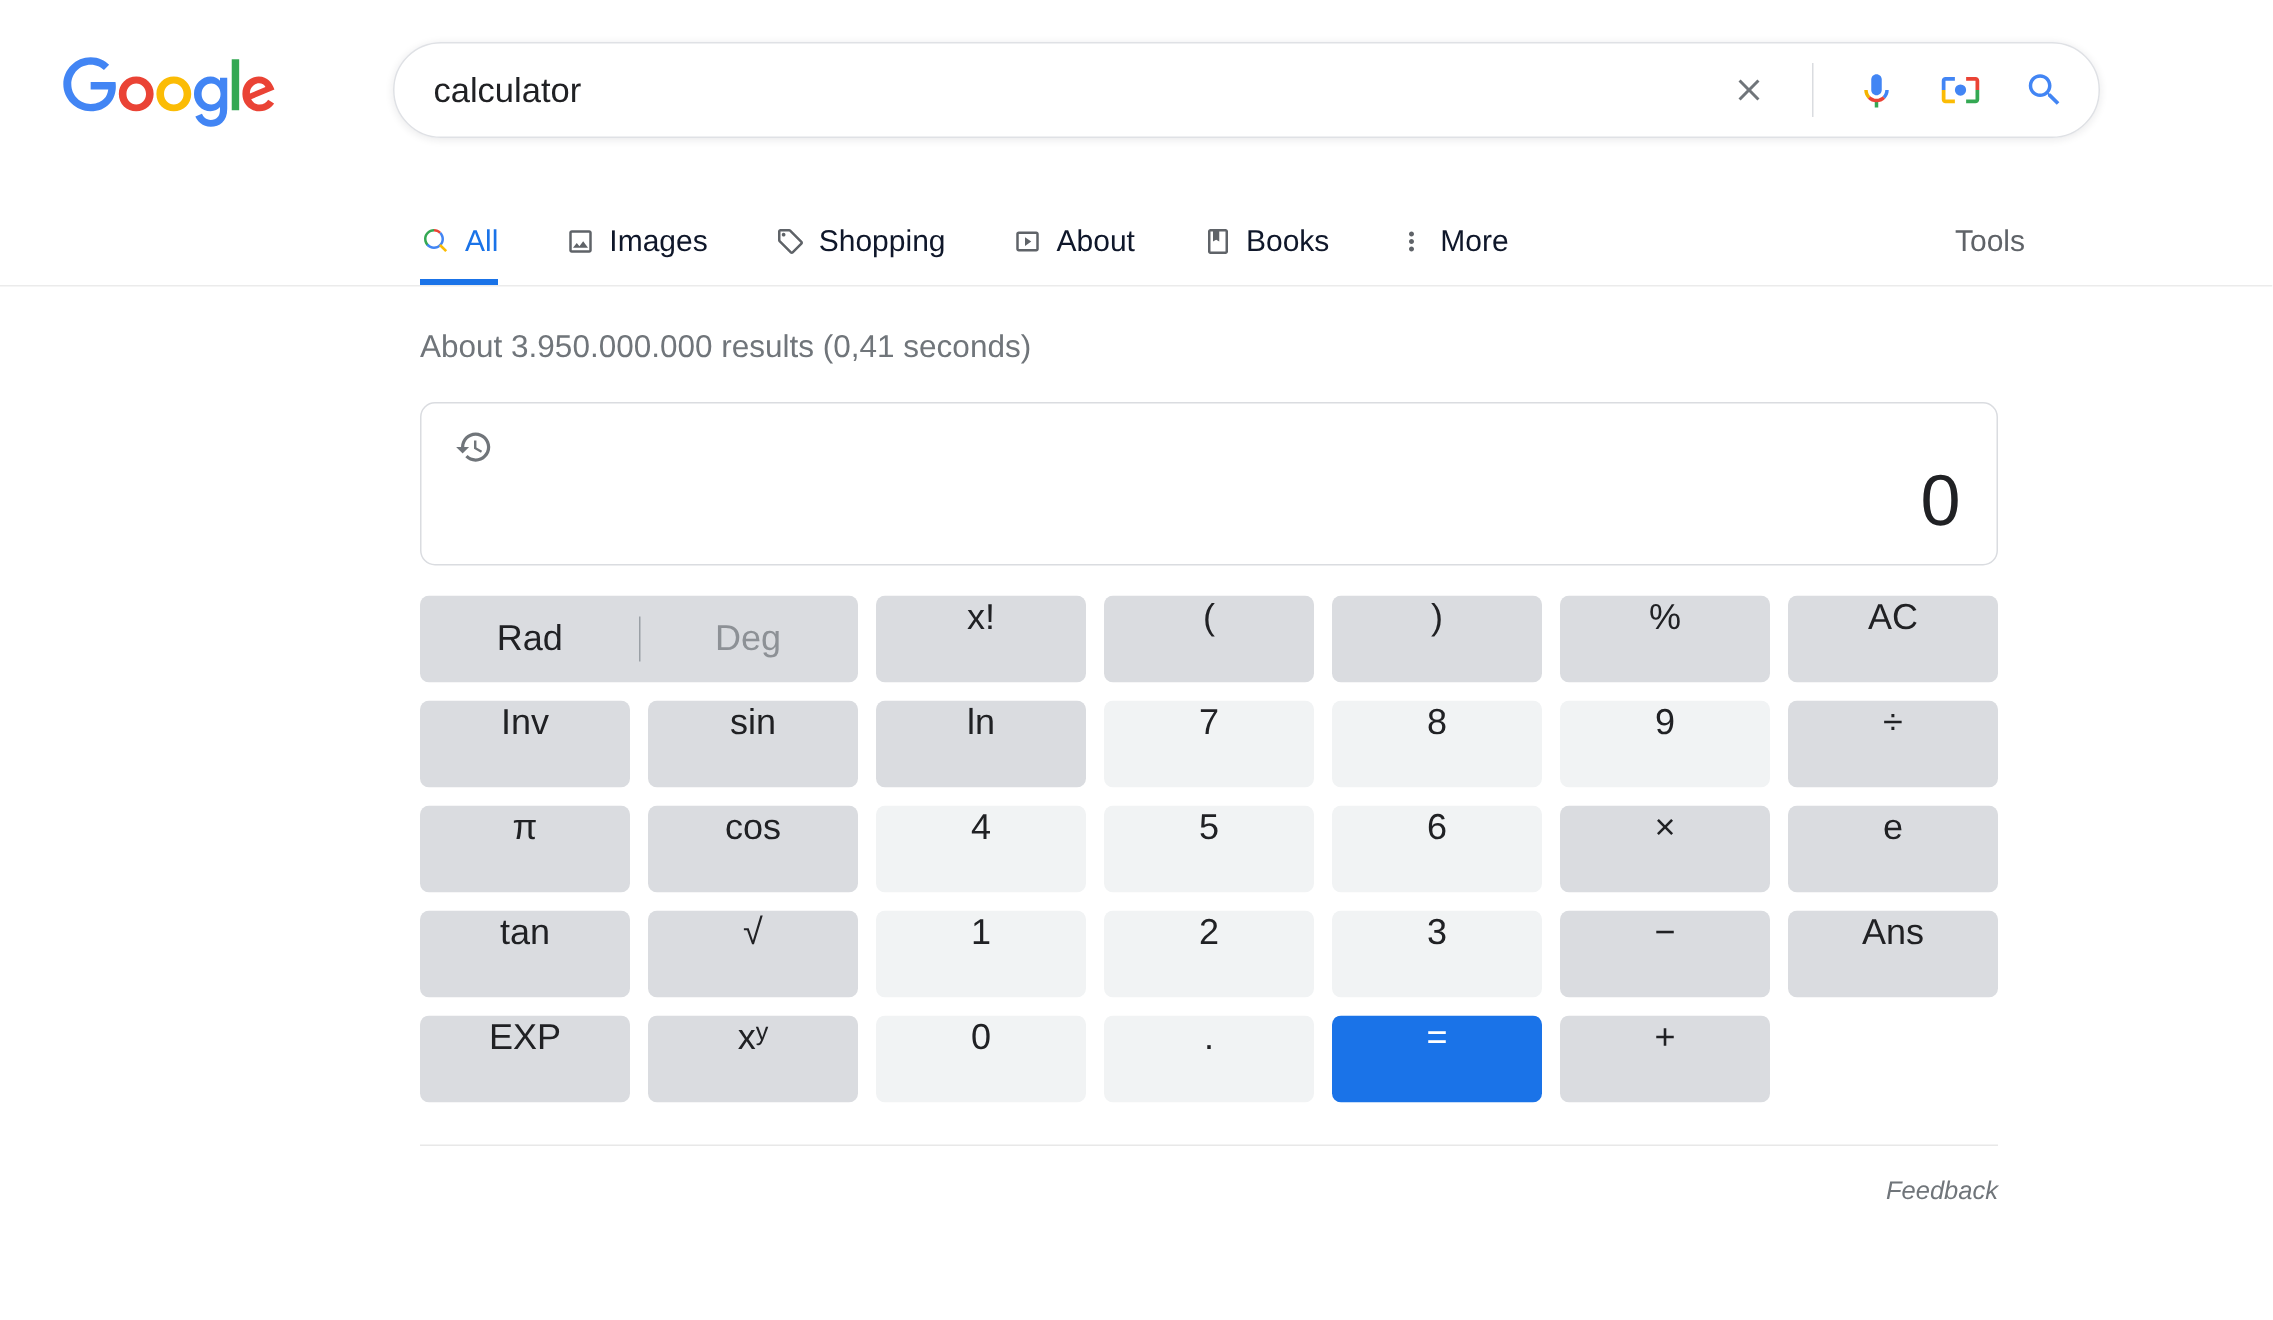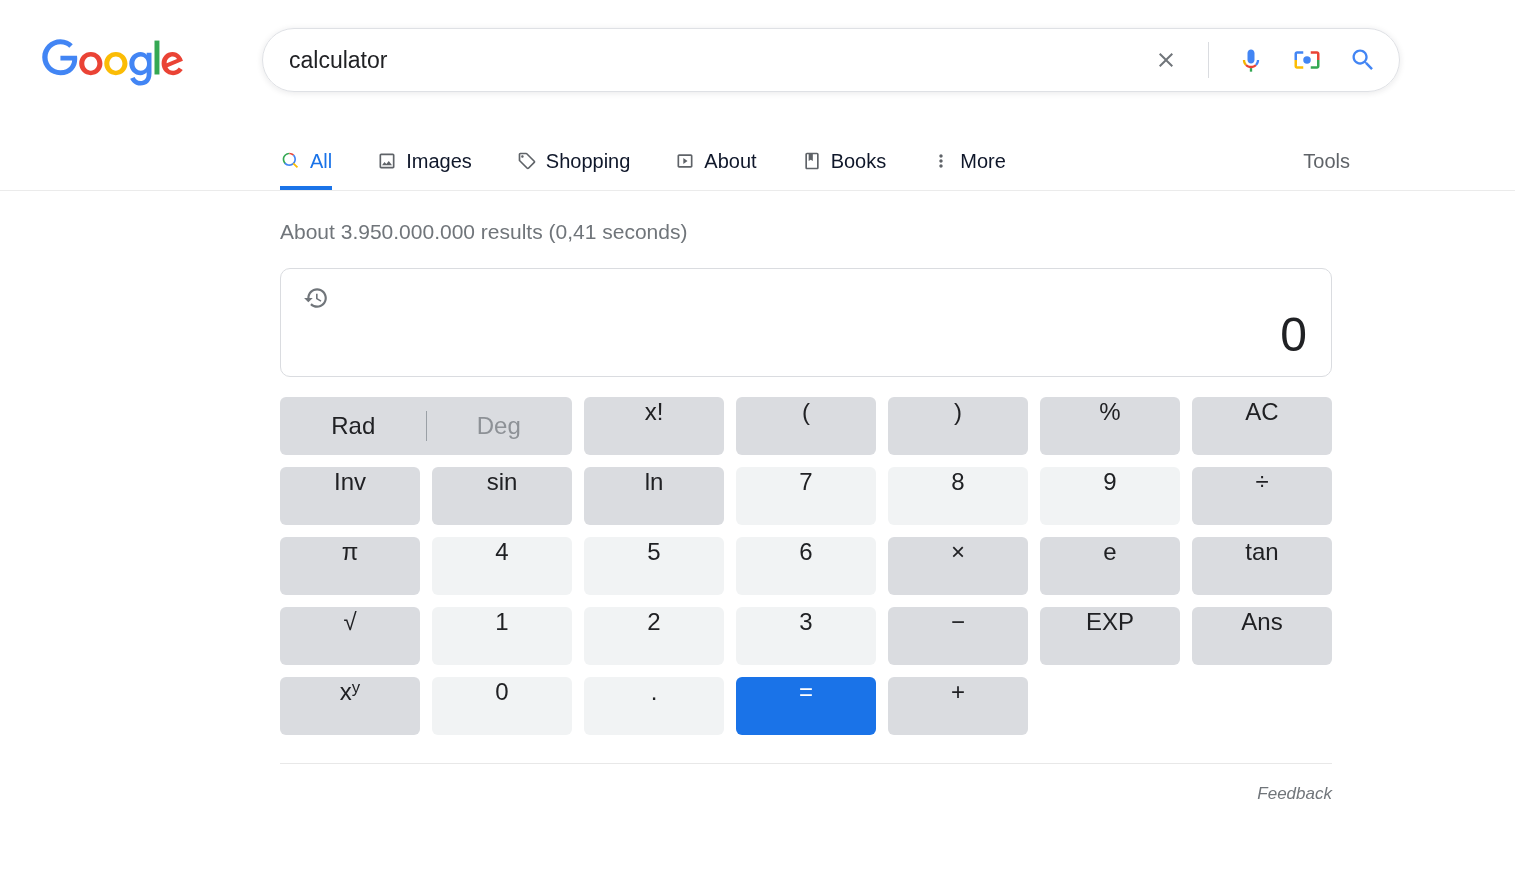--- a/index.html
+++ b/index.html
@@ -335,35 +335,36 @@
 
     <div class="calc-btn dark">Inv</div>
     <div class="calc-btn dark">sin</div>
     <div class="calc-btn dark">ln</div>
     <div class="calc-btn light">7</div>
     <div class="calc-btn light">8</div>
     <div class="calc-btn light">9</div>
     <div class="calc-btn dark">÷</div>
 
     <div class="calc-btn dark">π</div>
+    <div class="calc-btn dark">cos</div>
     <div class="calc-btn light">4</div>
     <div class="calc-btn light">5</div>
     <div class="calc-btn light">6</div>
     <div class="calc-btn dark">×</div>
 
     <div class="calc-btn dark">e</div>
     <div class="calc-btn dark">tan</div>
     <div class="calc-btn dark">√</div>
     <div class="calc-btn light">1</div>
     <div class="calc-btn light">2</div>
     <div class="calc-btn light">3</div>
     <div class="calc-btn dark">−</div>
 
+    <div class="calc-btn dark">Ans</div>
     <div class="calc-btn dark">EXP</div>
-    <div class="calc-btn dark">Ans</div>
     <div class="calc-btn dark">
         <span>x</span>
         <sup>y</sup>
       </div>
     <div class="calc-btn light">0</div>
     <div class="calc-btn light">.</div>
     <div class="calc-btn blue">=</div>
     <div class="calc-btn dark">+</div>
   </div>
 </div>

